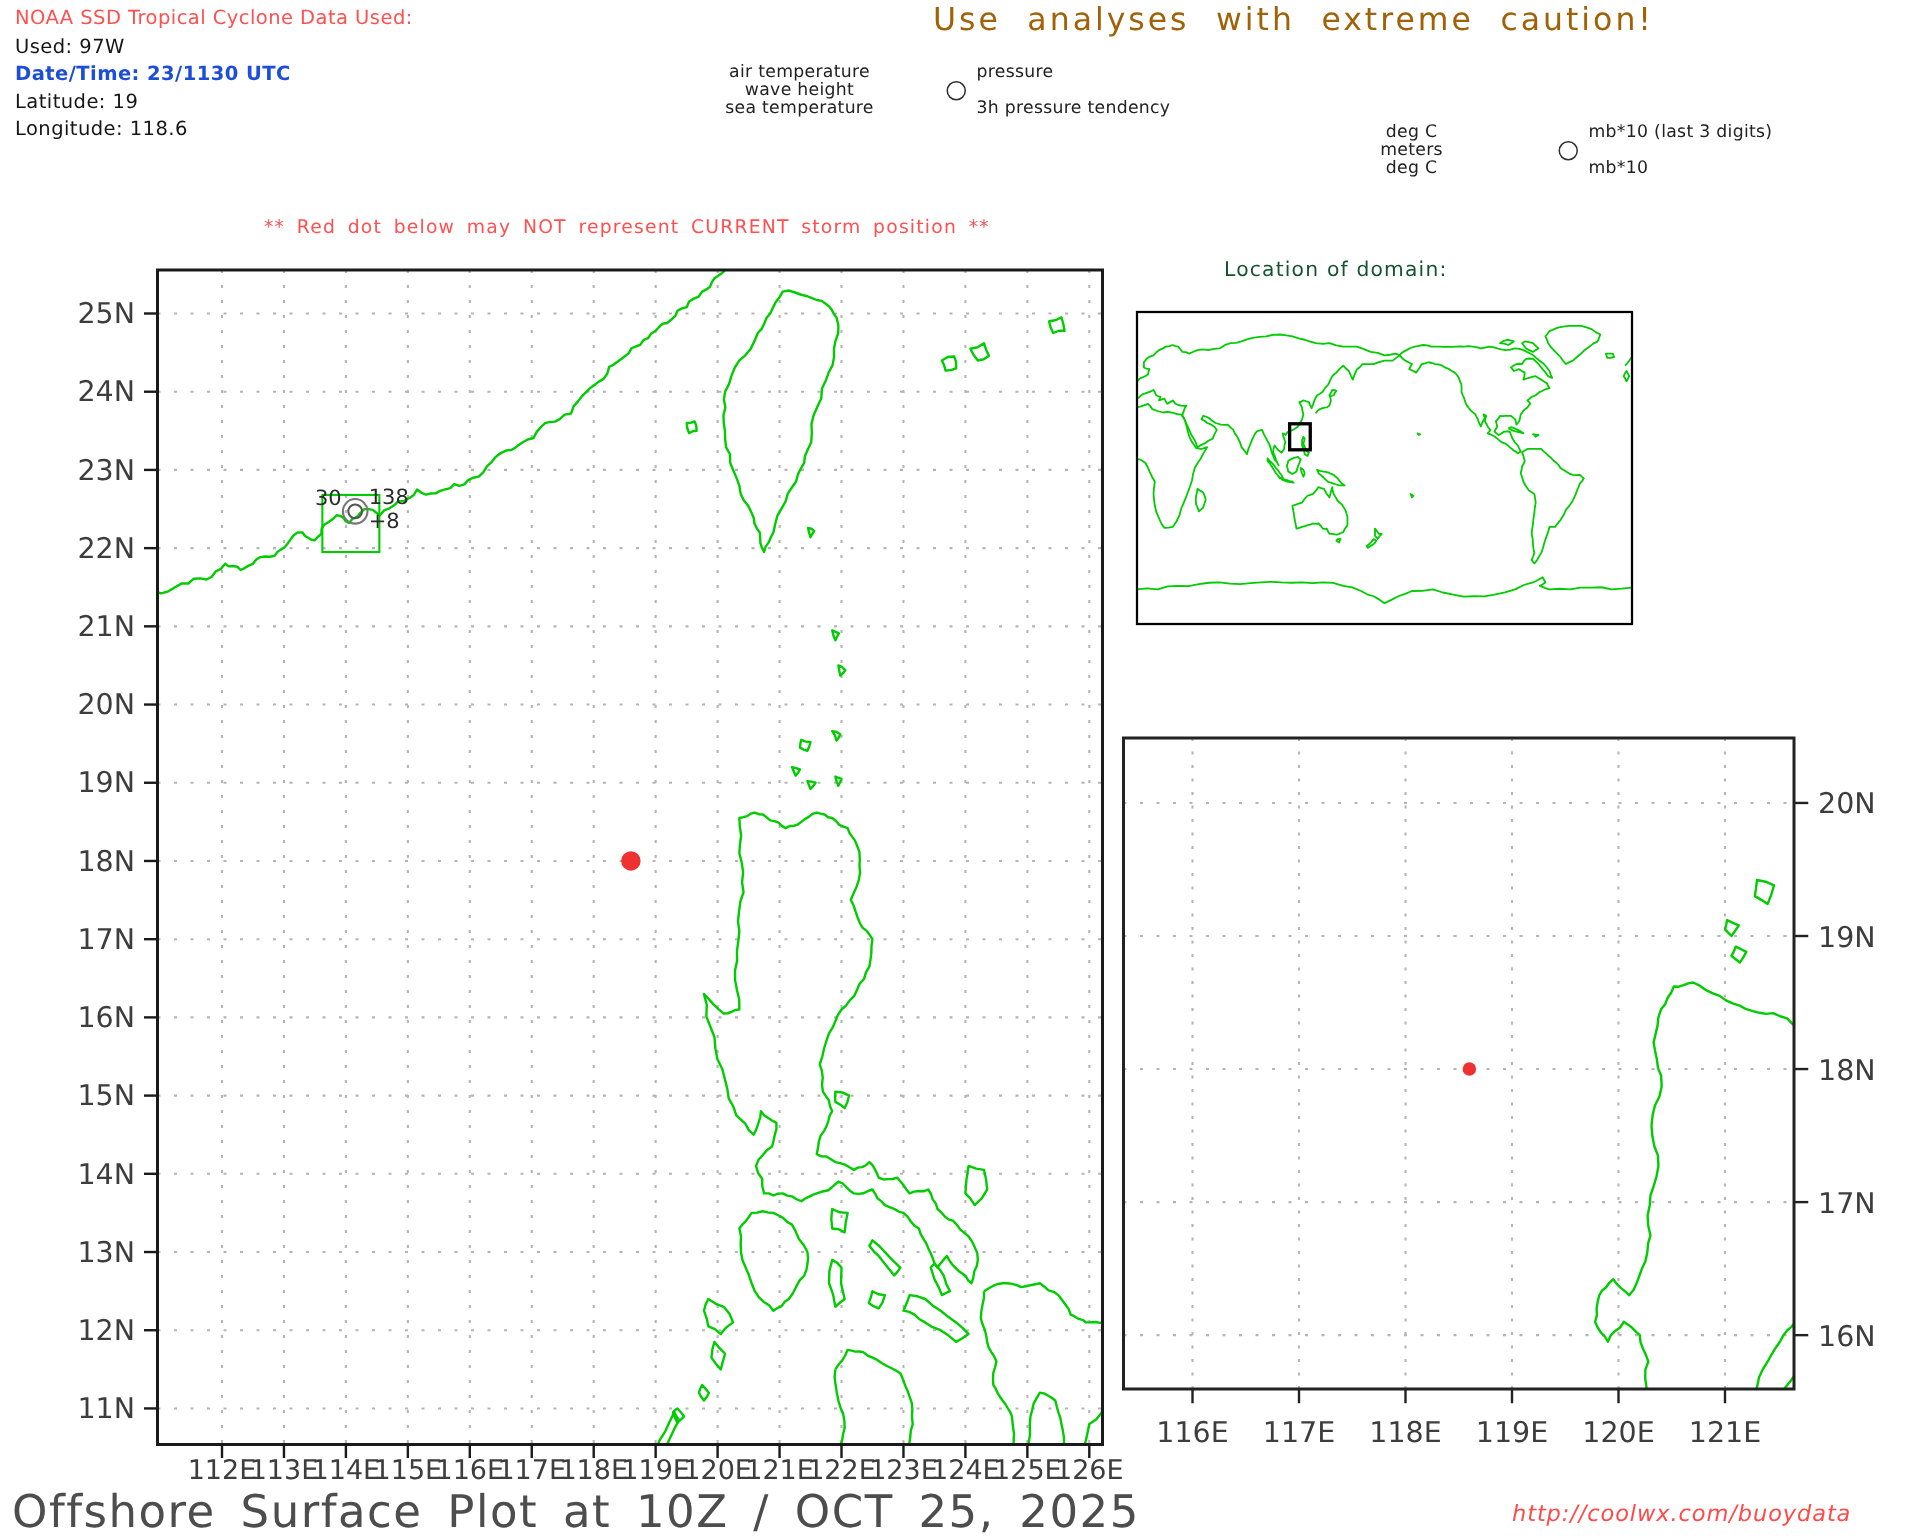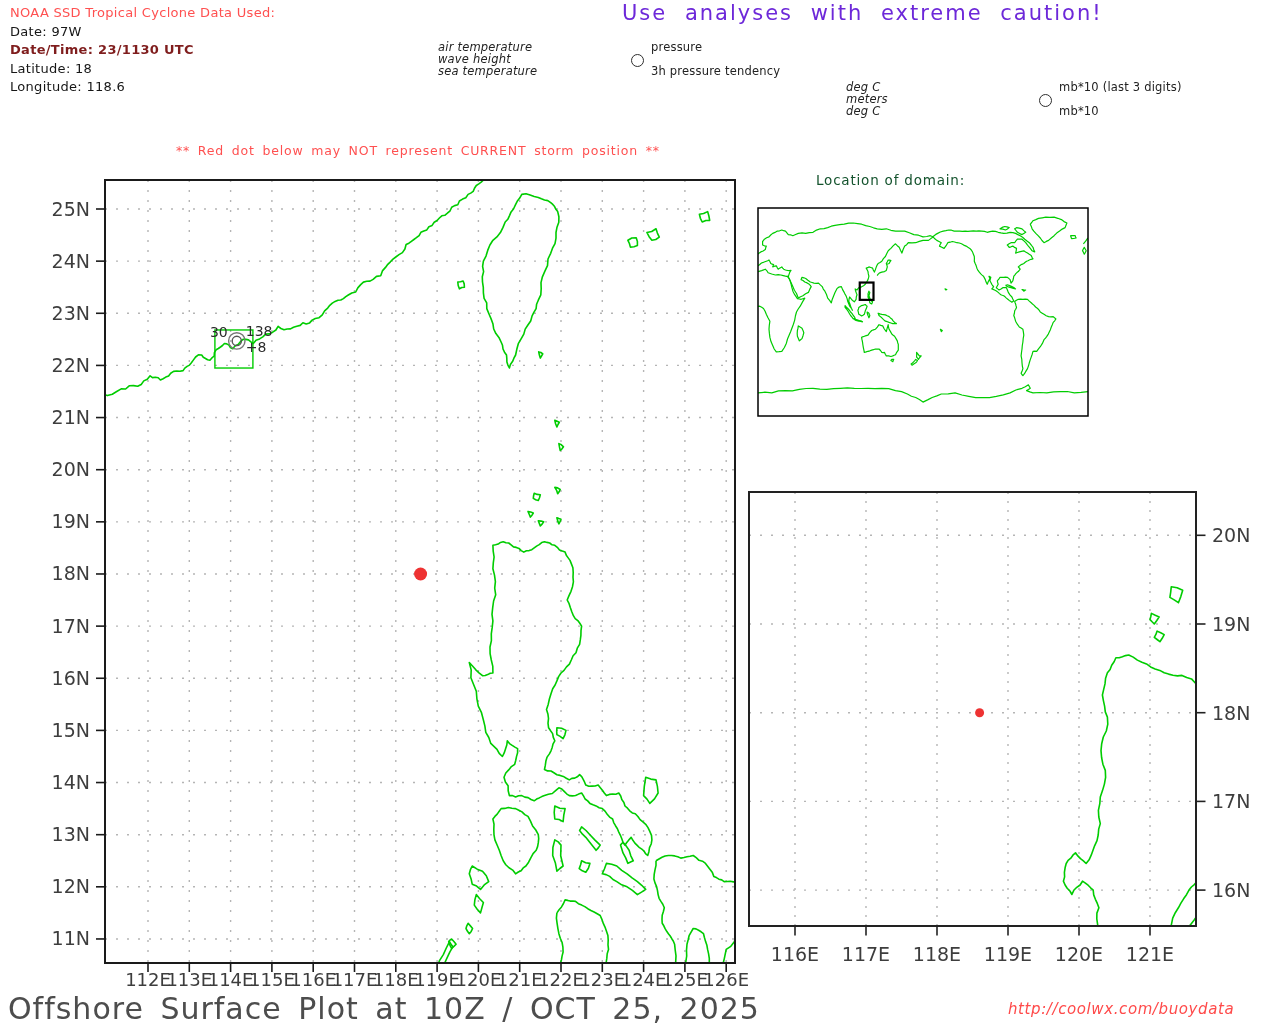--- a/index.html
+++ b/index.html
@@ -1,43 +1,43 @@
 <!DOCTYPE html>
 <html><head>
 <meta charset="utf-8">
 <style>
   html,body{margin:0;padding:0;background:#fff;}
   .page{position:relative;width:1252px;height:1024px;background:#fff;overflow:hidden;
         font-family:"DejaVu Sans",sans-serif;color:#111;}
   .abs{position:absolute;}
   .hdr{left:10px;top:4px;font-size:13px;line-height:18.6px;letter-spacing:.3px;color:#161616;}
   .red{color:#ff5050;}
-  .boldred{color:#7f1d1d;font-weight:bold;}
-  .caution{left:622px;top:1px;font-size:21px;letter-spacing:2px;word-spacing:9px;color:#6d28d9;}
+  .boldred{color:#1d4ed8;font-weight:bold;}
+  .caution{left:622px;top:1px;font-size:21px;letter-spacing:2px;word-spacing:9px;color:#a16207;}
   .legend{font-size:11.5px;line-height:12.2px;color:#222;letter-spacing:.2px;}
   .lrow{height:12.2px;white-space:nowrap;}
-  .ll{display:inline-block;width:190px;text-align:left;font-style:italic;}
+  .ll{display:inline-block;width:190px;text-align:center;}
   .lr{display:inline-block;margin-left:23px;}
   .lcircle{position:absolute;left:193px;top:54px;width:11px;height:11px;border:1.6px solid #2e2e2e;border-radius:50%;background:#fff;}
   .warn{left:176px;top:143px;font-size:12.5px;letter-spacing:.8px;word-spacing:3px;color:#ff5050;text-align:center;}
   .domtitle{left:816px;top:172px;font-size:13.5px;letter-spacing:.8px;color:#14532d;}
   .ftitle{left:8px;top:991px;font-size:30px;letter-spacing:1px;word-spacing:6px;color:#4d4d4d;white-space:nowrap;}
   .furl{left:1008px;top:1000px;font-size:15px;letter-spacing:.6px;color:#ff4a4a;text-decoration:none;font-style:italic;}
   svg text{font-family:"DejaVu Sans",sans-serif;}
 </style>
 </head>
 <body>
 
 <div class="page">
 
   <div class="abs hdr">
     <div class="red">NOAA SSD Tropical Cyclone Data Used:</div>
-    <div>Date: 97W</div>
+    <div>Used: 97W</div>
     <div class="boldred">Date/Time: 23/1130 UTC</div>
-    <div>Latitude: 18</div>
+    <div>Latitude: 19</div>
     <div>Longitude: 118.6</div>
   </div>
 
   <div class="abs caution">Use analyses with extreme caution!</div>
 
   <div class="abs legend" style="left:438px;top:41px;">
     <div class="lrow"><span class="ll">air temperature</span><span class="lr">pressure</span></div>
     <div class="lrow"><span class="ll">wave height</span><span class="lr"></span></div>
     <div class="lrow"><span class="ll">sea temperature</span><span class="lr">3h pressure tendency</span></div>
     <div class="lcircle" style="top:13px;"></div>

